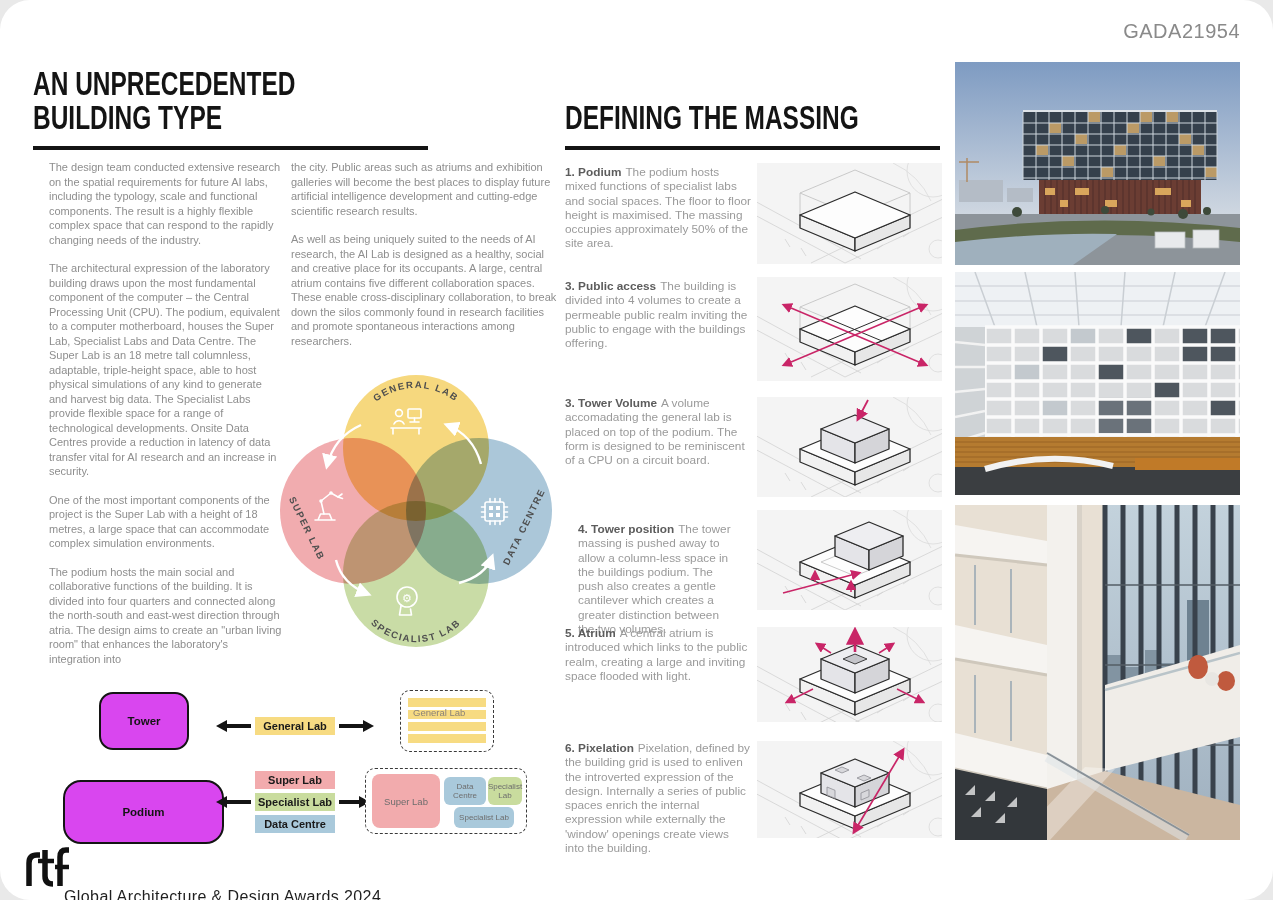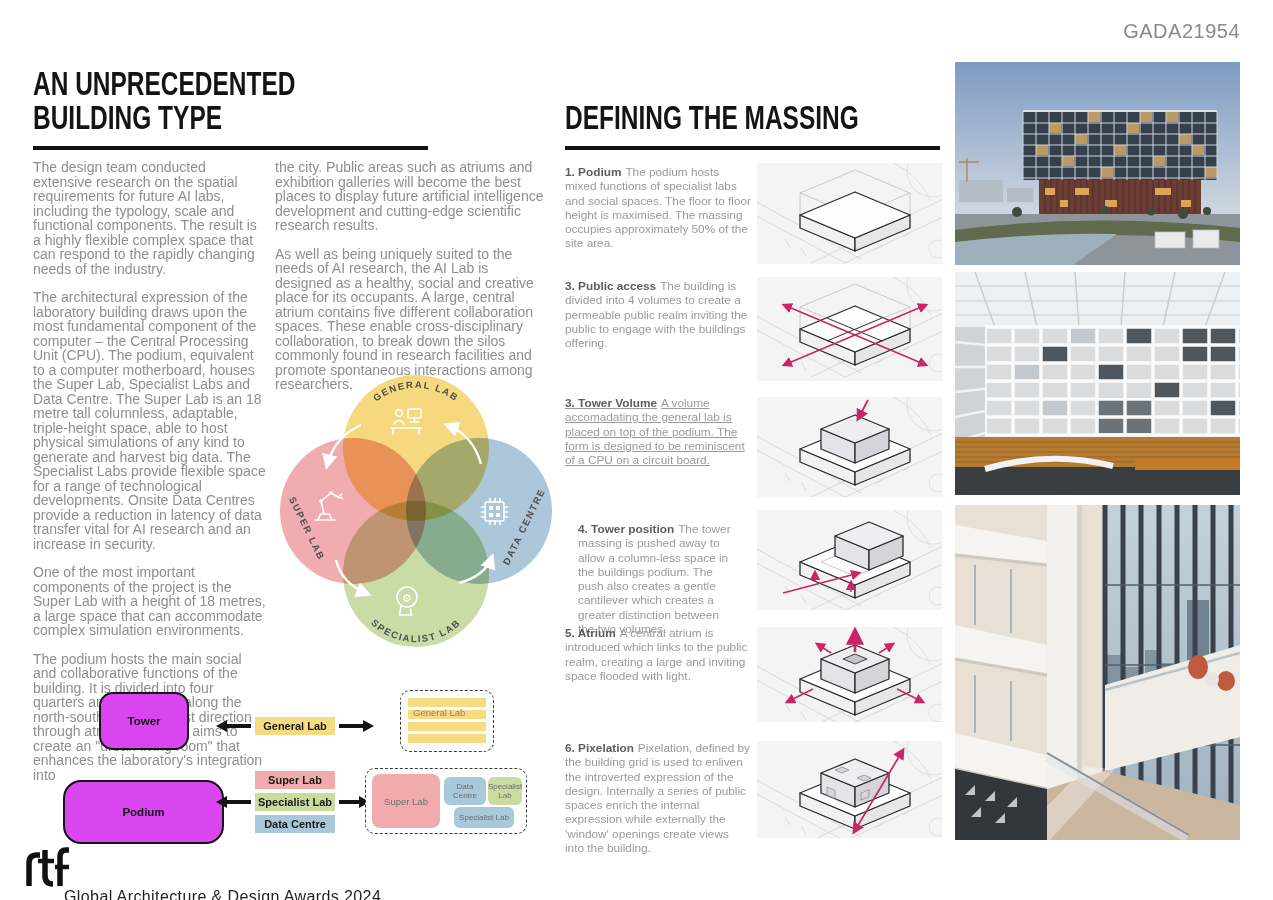--- a/index.html
+++ b/index.html
@@ -1,24 +1,24 @@
 <!DOCTYPE html>
 <html><head>
 <meta charset="utf-8">
 <style>
   html,body{margin:0;padding:0;background:#e9e9e9;}
   .page{position:relative;width:1273px;height:900px;background:#ffffff;margin:0 auto;
-        font-family:"Liberation Sans",sans-serif;overflow:hidden;color:#8e8e8e;}
+        font-family:"Liberation Sans",sans-serif;overflow:hidden;color:#8e8e8e;border-radius:30px;}
   .code{position:absolute;top:20px;right:33px;font-size:20px;letter-spacing:0.5px;color:#8a8a8a;}
   
   .h-big{position:absolute;font-weight:800;color:#141414;font-size:34px;line-height:34px;
          letter-spacing:0;transform:scaleX(0.72);transform-origin:left top;white-space:nowrap;}
   .rule{position:absolute;height:3.5px;background:#141414;}
   
-  .col{position:absolute;font-size:14px;line-height:14.5px;color:#8e8e8e;}
+  .col{position:absolute;font-size:11px;line-height:14.5px;color:#8e8e8e;margin-left:16px;}
   .col p{margin:0 0 14px 0;}
   
   .step{position:absolute;left:565px;width:186px;font-size:11.8px;line-height:14.3px;color:#9a9a9a;}
   .step .lead{font-weight:bold;color:#5c5c5c;margin-right:4px;}
   .panel{position:absolute;left:757px;}
   
   .mapping{position:absolute;left:25px;top:680px;width:520px;height:180px;}
   .obox{position:absolute;border:2.5px solid #141414;background:#d946ef;display:flex;
         align-items:center;justify-content:center;font-weight:bold;font-size:11.5px;color:#141414;}
   .chip{position:absolute;width:80px;height:18px;line-height:18px;text-align:center;
@@ -186,21 +186,21 @@
   <div class="h-big" style="left:565px;top:100px;">DEFINING THE MASSING</div>
   <div class="rule" style="left:565px;top:146px;width:375px;"></div>
 
   <div class="step" style="top:165px;">
     <p class="step-p" style="margin:0;"><span class="lead">1. Podium</span><span>The podium hosts mixed functions of specialist labs and social spaces. The floor to floor height is maximised. The massing occupies approximately 50% of the site area.</span></p>
     </div>
   <div class="step" style="top:279px;">
     <p style="margin:0;"><span class="lead">3. Public access</span><span>The building is divided into 4 volumes to create a permeable public realm inviting the public to engage with the buildings offering.</span></p>
     </div>
   <div class="step" style="top:396px;">
-    <p style="margin:0;text-decoration:underline;"><span class="lead">3. Tower Volume</span><span>A volume accomadating the general lab is placed on top of the podium. The form is designed to be reminiscent of a CPU on a circuit board.</span></p>
+    <p style="margin:0;"><span class="lead">3. Tower Volume</span><span>A volume accomadating the general lab is placed on top of the podium. The form is designed to be reminiscent of a CPU on a circuit board.</span></p>
     </div>
   <div class="step" style="top:509px;">
     <p style="margin:13px;"><span class="lead">4. Tower position</span><span>The tower massing is pushed away to allow a column-less space in the buildings podium. The push also creates a gentle cantilever which creates a greater distinction between the two volumes.</span></p>
     </div>
   <div class="step" style="top:626px;">
     <p style="margin:0;"><span class="lead">5. Atrium</span><span>A central atrium is introduced which links to the public realm, creating a large and inviting space flooded with light.</span></p>
     </div>
   <div class="step" style="top:741px;">
     <p style="margin:0;"><span class="lead">6. Pixelation</span><span>Pixelation, defined by the building grid is used to enliven the introverted expression of the design. Internally a series of public spaces enrich the internal expression while externally the 'window' openings create views into the building.</span></p>
     </div>

